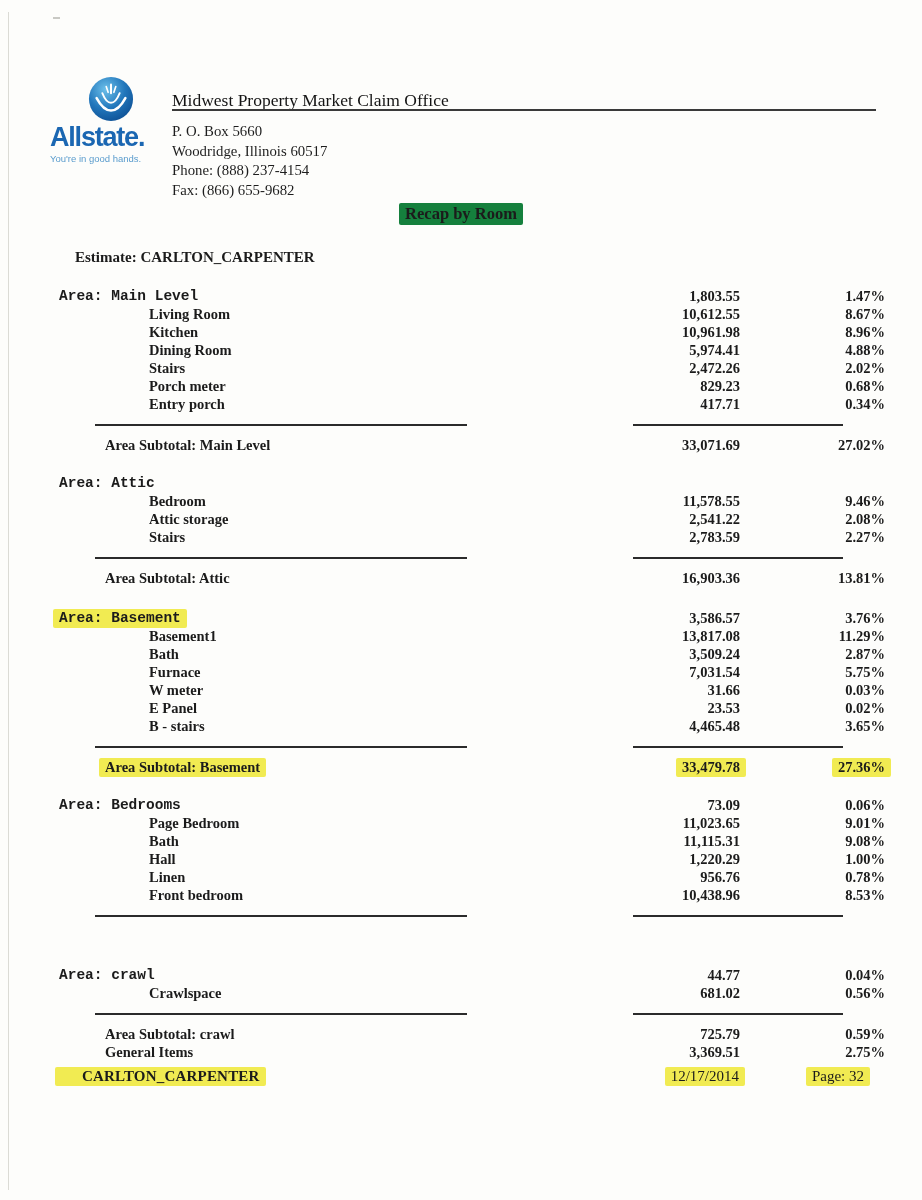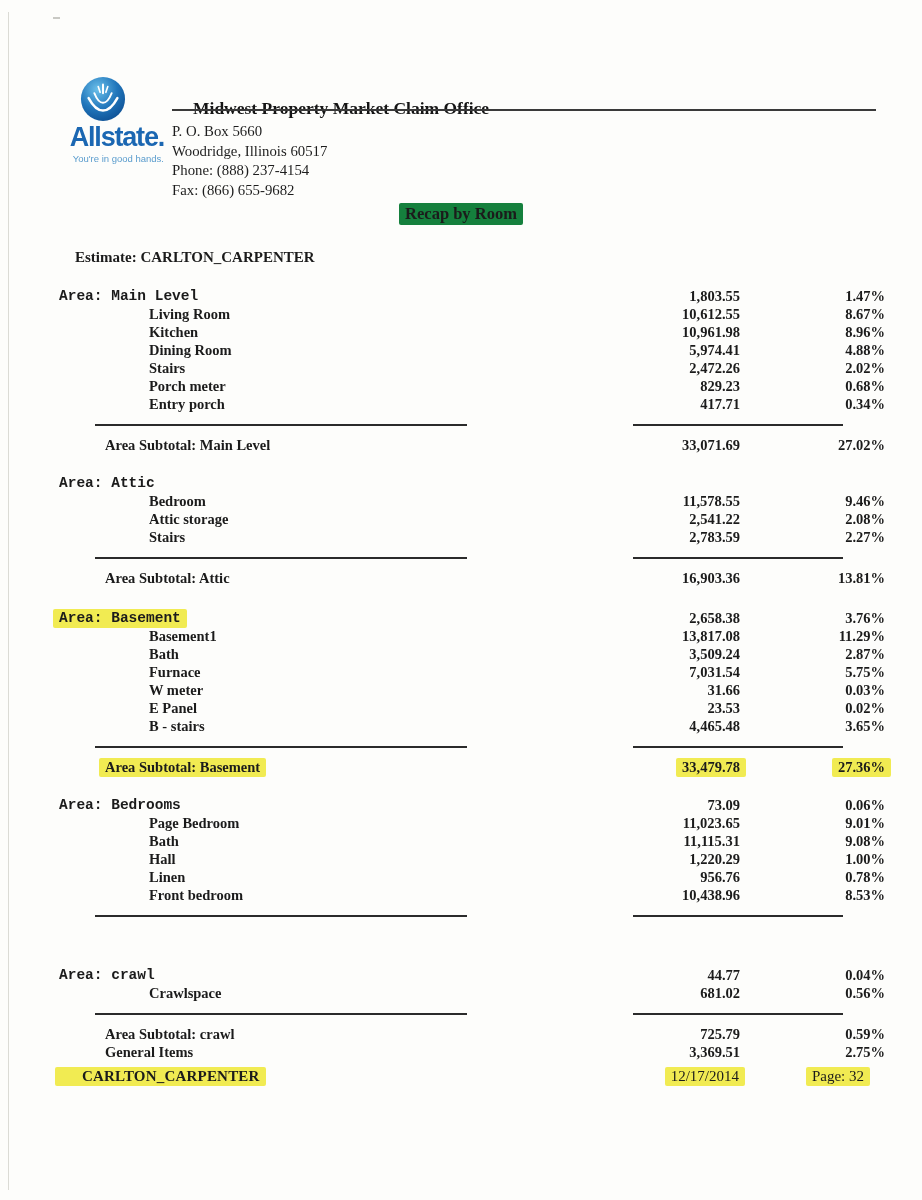--- a/index.html
+++ b/index.html
@@ -4,27 +4,27 @@
 <style>
   html,body{margin:0;padding:0;background:#e9e9e7;}
   .page{position:relative;width:922px;height:1200px;margin:0 auto;background:#fdfdfb;
         font-family:"Liberation Serif",serif;color:#1b1b1b;overflow:hidden;}
 
   
   .scan-left-line{position:absolute;left:8px;top:12px;width:1px;height:1178px;background:#dbdbd5;}
   .scan-dash{position:absolute;left:53px;top:17px;width:7px;height:2px;background:#c9c9c4;}
 
   
-  .logo{position:absolute;left:42px;top:76px;width:122px;text-align:right;}
+  .logo{position:absolute;left:50px;top:76px;width:122px;text-align:left;}
   .logo-circle{width:46px;height:46px;margin:0 auto 2px;}
   .brand{font-family:"Liberation Sans",sans-serif;font-weight:bold;font-size:27px;
          color:#1b67b2;letter-spacing:-1.2px;line-height:1;}
   .tagline{font-family:"Liberation Sans",sans-serif;font-size:9.5px;color:#5a9ccd;margin-top:2px;}
 
-  .office-title{position:absolute;left:172px;top:98px;font-size:17.5px;font-weight:bold;color:#141414;margin-left:21px;}
+  .office-title{position:absolute;left:172px;top:90px;font-size:17.5px;font-weight:normal;color:#141414;}
   .title-rule{position:absolute;left:172px;top:109px;width:704px;height:2px;background:#3a3a3a;}
   .address{position:absolute;left:172px;top:122px;font-size:14.8px;line-height:19.5px;color:#1d1d1d;}
 
   
   .report-title{position:absolute;left:0;top:204px;width:922px;text-align:center;}
   .report-title .hl{font-size:16.5px;font-weight:bold;}
   .estimate{position:absolute;left:75px;top:249px;font-size:15px;font-weight:bold;}
 
   
   .section{position:absolute;left:0;width:922px;}
@@ -169,21 +169,21 @@
         </div>
         <div class="row subtotal-row">
           <span class="lbl indent-sub"><span>Area Subtotal:  Attic</span></span>
           <span class="val"><span>16,903.36</span></span>
           <span class="pct"><span>13.81%</span></span>
         </div>
       </div>
       <div class="section" style="top: 610px;">
         <div class="row">
           <span class="lbl indent-area"><span class="hl" style="background: rgb(241, 235, 82);">Area: Basement</span></span>
-          <span class="val"><span>2,658.38</span></span>
+          <span class="val"><span>3,586.57</span></span>
           <span class="pct"><span>3.76%</span></span>
         </div>
         <div class="row">
           <span class="lbl indent-room"><span>Basement1</span></span>
           <span class="val"><span>13,817.08</span></span>
           <span class="pct"><span>11.29%</span></span>
         </div>
         <div class="row">
           <span class="lbl indent-room"><span>Bath</span></span>
           <span class="val"><span>3,509.24</span></span>

